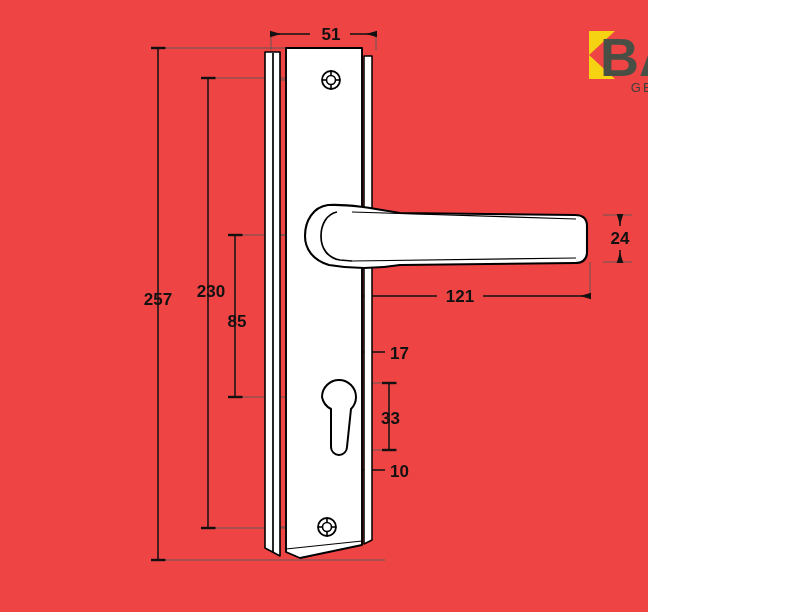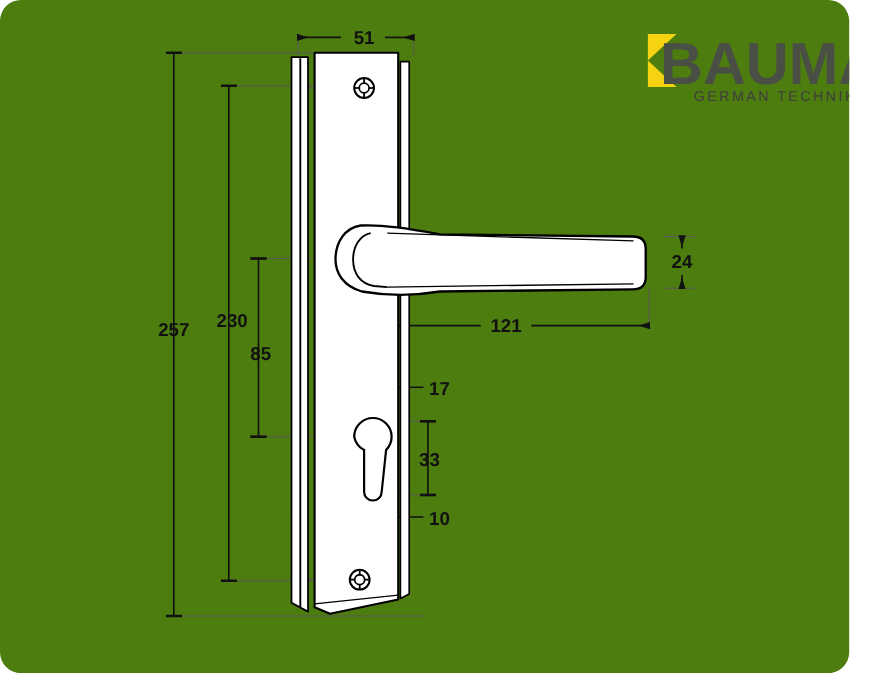--- a/index.html
+++ b/index.html
@@ -6,25 +6,24 @@
   html, body {
     margin: 0;
     padding: 0;
     background: #ffffff;
   }
   body {
     font-family: "Liberation Sans", sans-serif;
   }
   #page {
     position: relative;
-    width: 772px;
+    width: 648px;
     height: 612px;
-    background: #4d7c0f;
+    background: #ef4444;
     overflow: hidden;
-    border-radius: 19px;
   }
   #drawing-svg {
     position: absolute;
     top: 0;
     left: 0;
     width: 804px;
     height: 612px;
   }
   .dim-text {
     font-family: "Liberation Sans", sans-serif;

